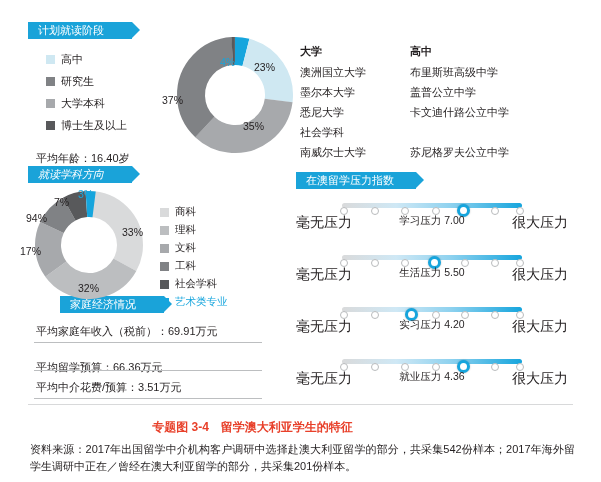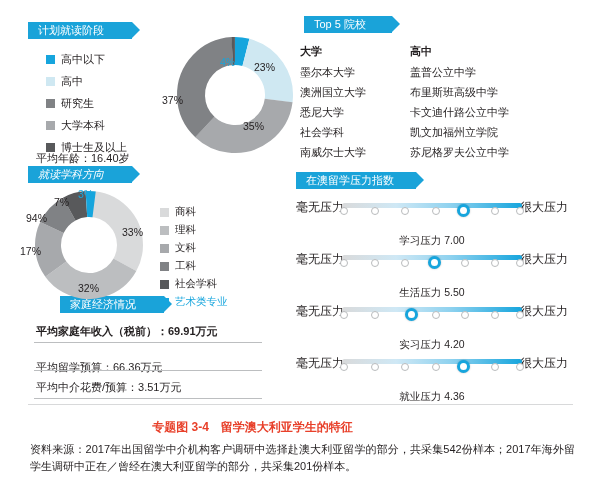--- a/index.html
+++ b/index.html
@@ -46,55 +46,50 @@
   
   .t5{position:absolute;font-size:11px;}
   .t5 .hdr{display:flex;font-weight:bold;margin-bottom:6px;}
   .t5 .r{display:flex;margin-bottom:5px;}
   .t5 .c1{width:110px;}
   .t5 .c2{width:150px;}
 
   
   .pblock{position:absolute;width:272px;}
   .prow{position:relative;height:14px;}
-  .pend{position:absolute;font-size:12px;color:#231f20;top:1px;white-space:nowrap;}
+  .pend{position:absolute;font-size:14px;color:#231f20;top:16px;white-space:nowrap;}
   .pend.l{left:0;}
   .pend.r{right:0;}
   .track{position:absolute;left:46px;right:46px;top:5px;height:5px;border-radius:3px;
     background:linear-gradient(to right,#d9dadb 0%,#cfe8f5 30%,#8fd2ef 60%,#16a5dd 100%);}
   .dot{position:absolute;top:3.5px;width:8px;height:8px;border-radius:50%;background:#ffffff;
     border:1px solid #b9bbbd;box-sizing:border-box;}
   .knob{position:absolute;top:1px;width:13px;height:13px;border-radius:50%;
     background:#ffffff;border:3px solid #16a5dd;box-sizing:border-box;
     box-shadow:0 0 2px rgba(0,0,0,.25);}
-  .pcap{position:absolute;left:0;right:0;top:16px;text-align:center;font-size:10.5px;margin-top:20px;}
+  .pcap{position:absolute;left:0;right:0;top:16px;text-align:center;font-size:10.5px;}
 
   
   .divider{position:absolute;left:28px;width:545px;height:1px;background:#d8d9da;}
   .figtitle{position:absolute;width:505px;text-align:center;font-size:12px;
     font-weight:bold;color:#e8402a;}
   .source{position:absolute;left:30px;width:545px;font-size:11px;
     line-height:17px;color:#231f20;text-align:justify;}
 </style>
 </head>
 <body>
 
 <div class="page">
 
   <div class="banner" style="left:28px;top:22px;width:104px;">计划就读阶段</div>
   <div class="banner" style="left:28px;top:166px;width:104px;font-style:italic;">就读学科方向</div>
   <div class="banner" style="left:28px;top:296px;width:104px;margin-left:32px;">家庭经济情况</div>
-  <div class="banner" style="left:304px;top:16px;width:88px;">Top 5 院校</div>
   <div class="banner" style="left:296px;top:172px;width:120px;">在澳留学压力指数</div>
 
   <div class="legend" style="left:46px;top:52px;">
-    <div class="row">
-      <span class="sw" style="background:#16a5dd"></span>
-      <span class="tx">高中以下</span>
-    </div>
     <div class="row">
       <span class="sw" style="background:#cfe8f2"></span>
       <span class="tx">高中</span>
     </div>
     <div class="row">
       <span class="sw" style="background:#808285"></span>
       <span class="tx">研究生</span>
     </div>
     <div class="row">
       <span class="sw" style="background:#a7a9ac"></span>
@@ -165,49 +160,48 @@
     <div class="row">
       <span class="sw" style="background:#58595b"></span>
       <span>社会学科</span>
     </div>
     <div class="row">
       <span class="sw" style="background:#16a5dd"></span>
       <span style="color:#16a5dd">艺术类专业</span>
     </div>
   </div>
 
-  <div class="txtline" style="left:36px;top:324px;font-weight:bold;">平均家庭年收入（税前）：69.91万元</div>
+  <div class="txtline" style="left:36px;top:324px;">平均家庭年收入（税前）：69.91万元</div>
   <div class="underline" style="left:34px;top:342px;width:228px;"></div>
 
   <div class="txtline" style="left:36px;top:352px;margin-top:8px;">平均留学预算：66.36万元</div>
   <div class="underline" style="left:34px;top:370px;width:228px;"></div>
 
   <div class="txtline" style="left:36px;top:380px;">平均中介花费/预算：3.51万元</div>
   <div class="underline" style="left:34px;top:398px;width:228px;"></div>
 
   <div class="t5" style="left:300px;top:44px;">
     <div class="hdr">
       <div class="c1">大学</div>
       <div class="c2">高中</div>
     </div>
     <div class="r">
+      <div class="c1">澳洲国立大学</div>
+      <div class="c2">布里斯班高级中学</div>
+    </div>
+    <div class="r">
       <div class="c1">墨尔本大学</div>
       <div class="c2">盖普公立中学</div>
     </div>
     <div class="r">
-      <div class="c1">澳洲国立大学</div>
-      <div class="c2">布里斯班高级中学</div>
-    </div>
-    <div class="r">
       <div class="c1">悉尼大学</div>
       <div class="c2">卡文迪什路公立中学</div>
     </div>
     <div class="r">
       <div class="c1">社会学科</div>
-      <div class="c2">凯文加福州立学院</div>
     </div>
     <div class="r">
       <div class="c1">南威尔士大学</div>
       <div class="c2">苏尼格罗夫公立中学</div>
     </div>
   </div>
 
   <div class="pblock" style="left:296px;top:198px;">
     <div class="prow">
       <span class="pend l">毫无压力</span>

